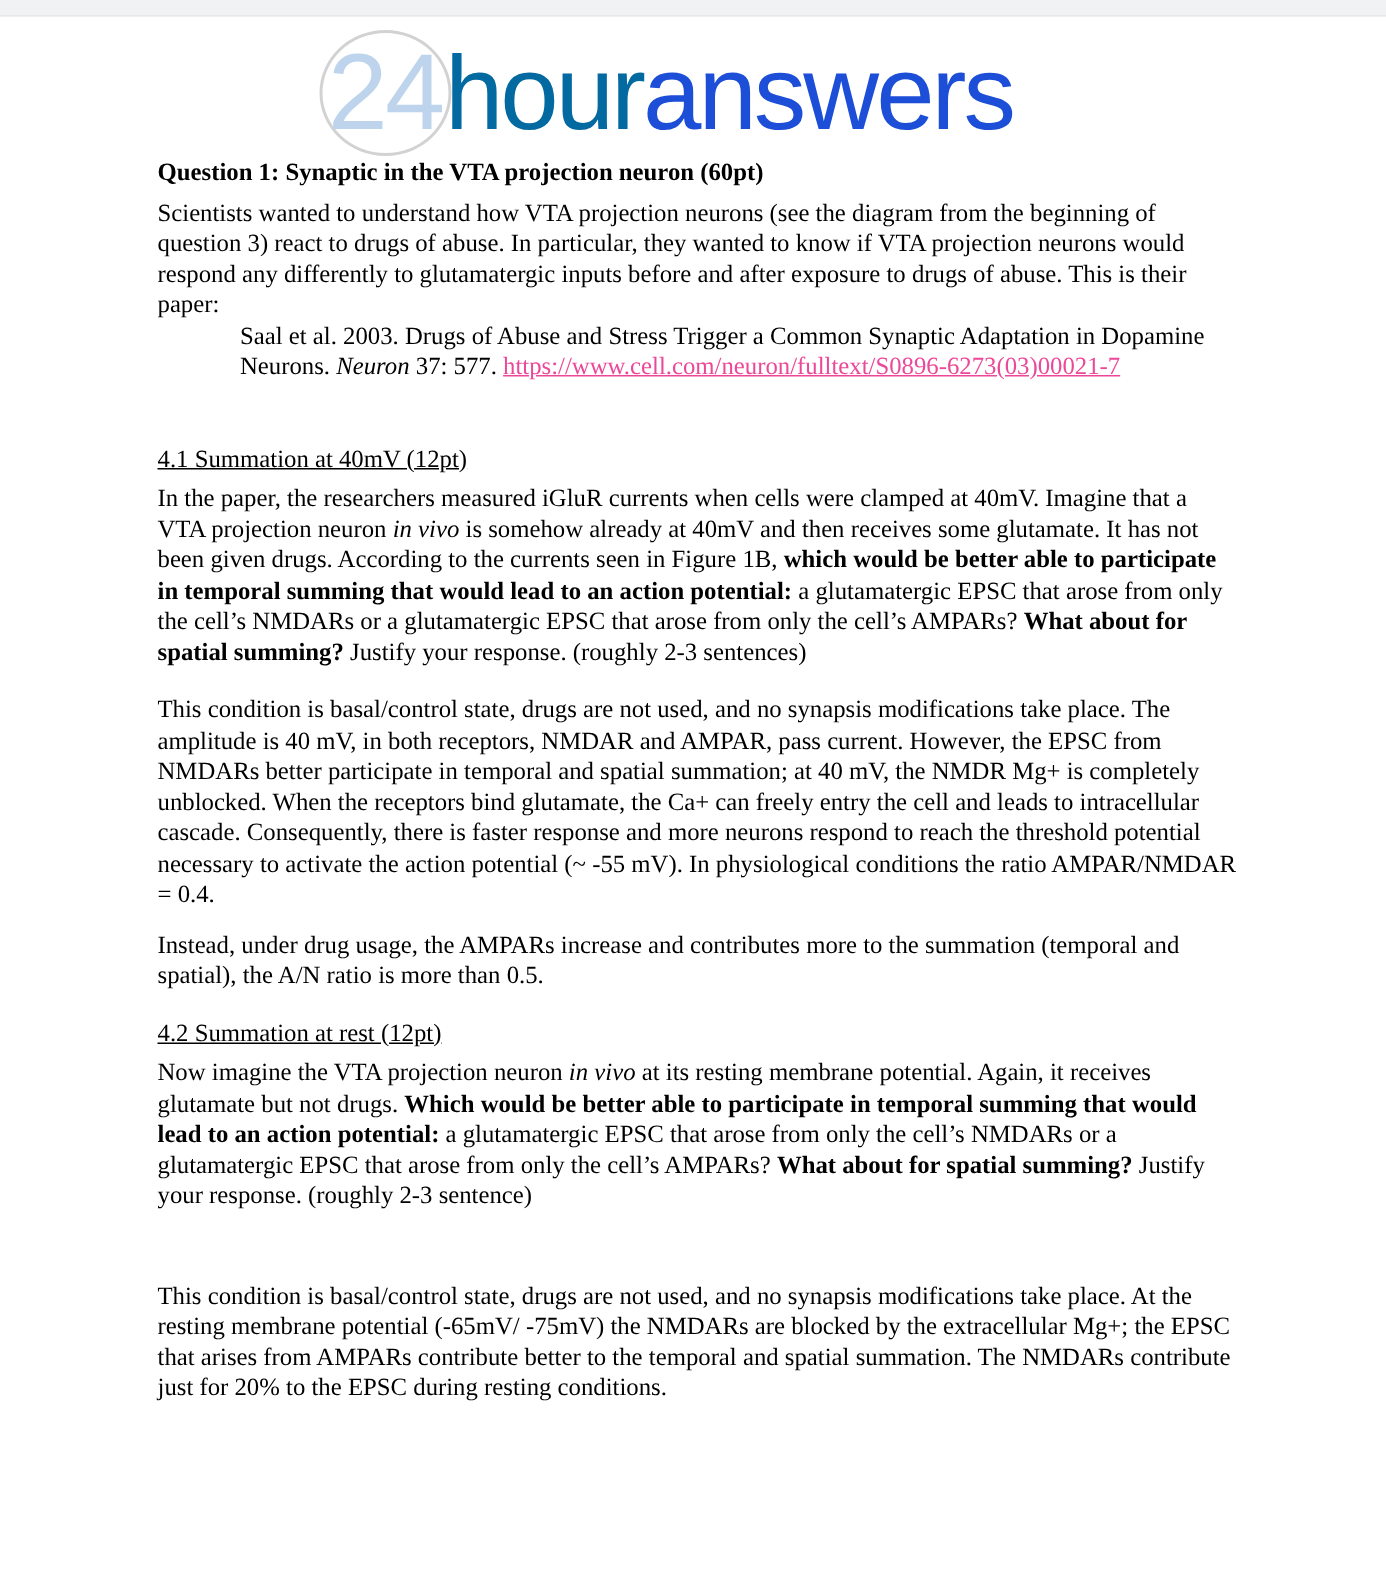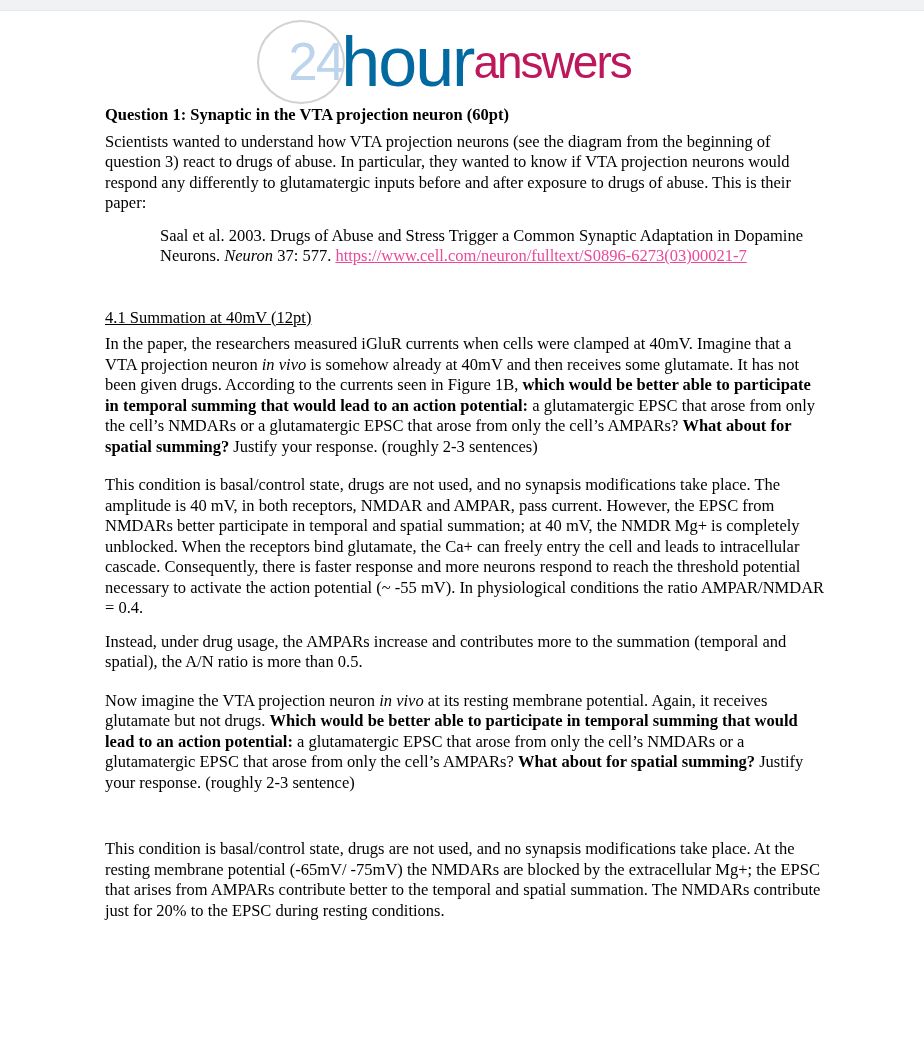--- a/index.html
+++ b/index.html
@@ -39,41 +39,41 @@
     letter-spacing: -2px;
     transform: translateX(-18px);
   }
   .logo-badge {
     width: 88px;
     height: 84px;
     border: 2px solid #d2d2d2;
     border-radius: 50%;
     display: flex;
     align-items: center;
-    justify-content: flex-end;
-    font-size: 53px;
+    justify-content: center;
+    font-size: 72px;
     color: #bdd4ec;
     background: #ffffff;
     box-sizing: border-box;
     margin-right: -4px;
     z-index: 1;
   }
   .logo-hour { font-size: 70px; color: #0369a1; }
-  .logo-answers { font-size: 46px; color: #be185d; }
+  .logo-answers { font-size: 70px; color: #1d4ed8; }
   
   .doc {
     width: 720px;
     margin-left: 105px;
   }
   .q-title {
     font-weight: bold;
     margin: 0 0 6px 0;
   }
   p { margin: 0; }
-  .para { margin-bottom: 12px; }
+  .para { margin-bottom: 0; }
   .citation {
     margin-left: 55px;
     width: 650px;
     margin-bottom: 41px;
     overflow-wrap: break-word;
   }
   .section-heading {
     text-decoration: underline;
     margin-bottom: 6px;
   }
@@ -116,17 +116,18 @@
   <p class="citation"><span class="run-normal">Saal et al. 2003. Drugs of Abuse and Stress Trigger a Common Synaptic Adaptation in Dopamine Neurons. </span><span class="run-italic">Neuron</span><span class="run-normal"> 37: 577. </span><a class="run-link">https://www.cell.com/neuron/fulltext/S0896-6273(03)00021-7</a></p>
 
   <div>
     <p class="section-heading">4.1 Summation at 40mV (12pt)</p>
     <p class="prompt"><span class="run-normal">In the paper, the researchers measured iGluR currents when cells were clamped at 40mV. Imagine that a VTA projection neuron </span><span class="run-italic">in vivo</span><span class="run-normal"> is somehow already at 40mV and then receives some glutamate. It has not been given drugs. According to the currents seen in Figure 1B, </span><span class="run-bold">which would be better able to participate in temporal summing that would lead to an action potential:</span><span class="run-normal"> a glutamatergic EPSC that arose from only the cell’s NMDARs or a glutamatergic EPSC that arose from only the cell’s AMPARs? </span><span class="run-bold">What about for spatial summing?</span><span class="run-normal"> Justify your response. (roughly 2-3 sentences)</span></p>
     <p class="answer">This condition is basal/control state, drugs are not used, and no synapsis modifications take place. The amplitude is 40 mV, in both receptors, NMDAR and AMPAR, pass current. However, the EPSC from NMDARs better participate in temporal and spatial summation; at 40 mV, the NMDR Mg+ is completely unblocked. When the receptors bind glutamate, the Ca+ can freely entry the cell and leads to intracellular cascade. Consequently, there is faster response and more neurons respond to reach the threshold potential necessary to activate the action potential (~ -55 mV). In physiological conditions the ratio AMPAR/NMDAR = 0.4.</p>
     <p class="answer answer-last">Instead, under drug usage, the AMPARs increase and contributes more to the summation (temporal and spatial), the A/N ratio is more than 0.5.</p>
   </div>
 
   <div>
+    <p class="section-heading">4.2 Summation at rest (12pt)</p>
     <p class="prompt"><span class="run-normal">Now imagine the VTA projection neuron </span><span class="run-italic">in vivo</span><span class="run-normal"> at its resting membrane potential. Again, it receives glutamate but not drugs. </span><span class="run-bold">Which would be better able to participate in temporal summing that would lead to an action potential:</span><span class="run-normal"> a glutamatergic EPSC that arose from only the cell’s NMDARs or a glutamatergic EPSC that arose from only the cell’s AMPARs? </span><span class="run-bold">What about for spatial summing?</span><span class="run-normal"> Justify your response. (roughly 2-3 sentence)</span></p>
     <p class="answer gap-lg">This condition is basal/control state, drugs are not used, and no synapsis modifications take place. At the resting membrane potential (-65mV/ -75mV) the NMDARs are blocked by the extracellular Mg+; the EPSC that arises from AMPARs contribute better to the temporal and spatial summation. The NMDARs contribute just for 20% to the EPSC during resting conditions.</p>
   </div>
 
 </div>
 
 </body></html>

